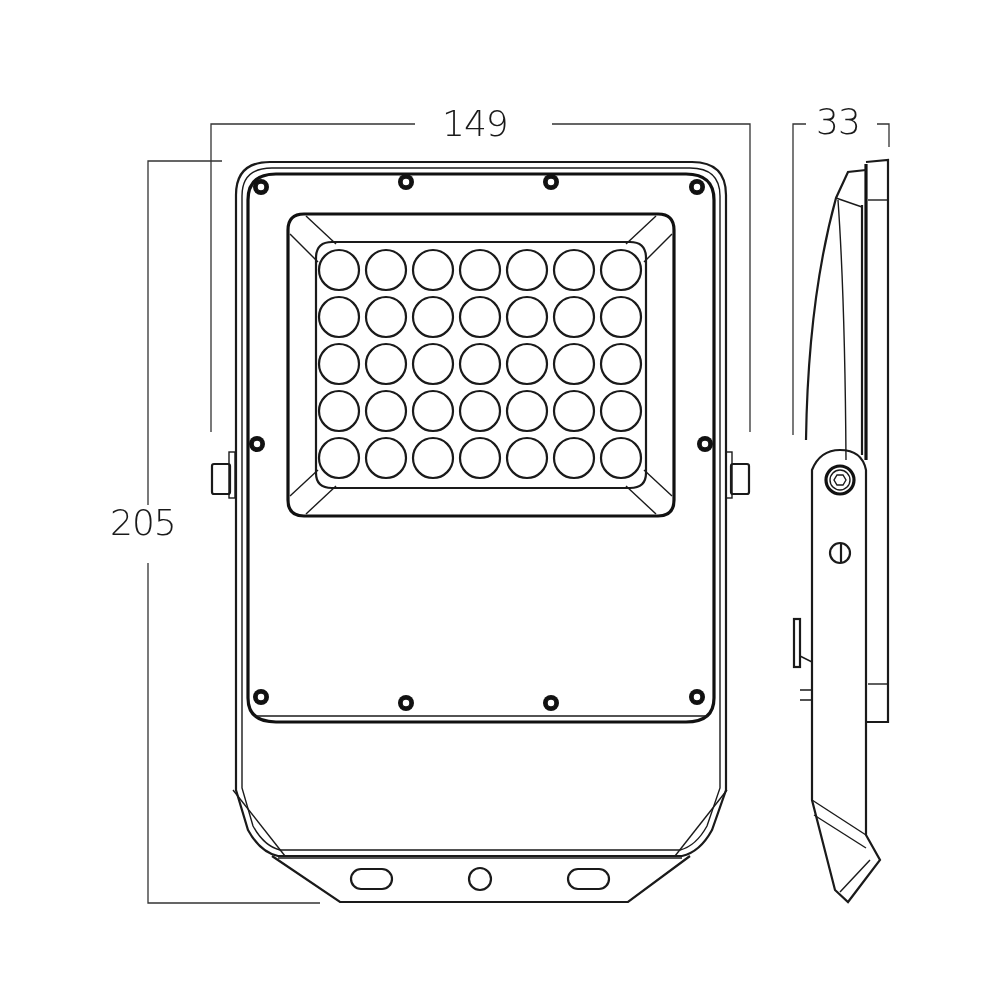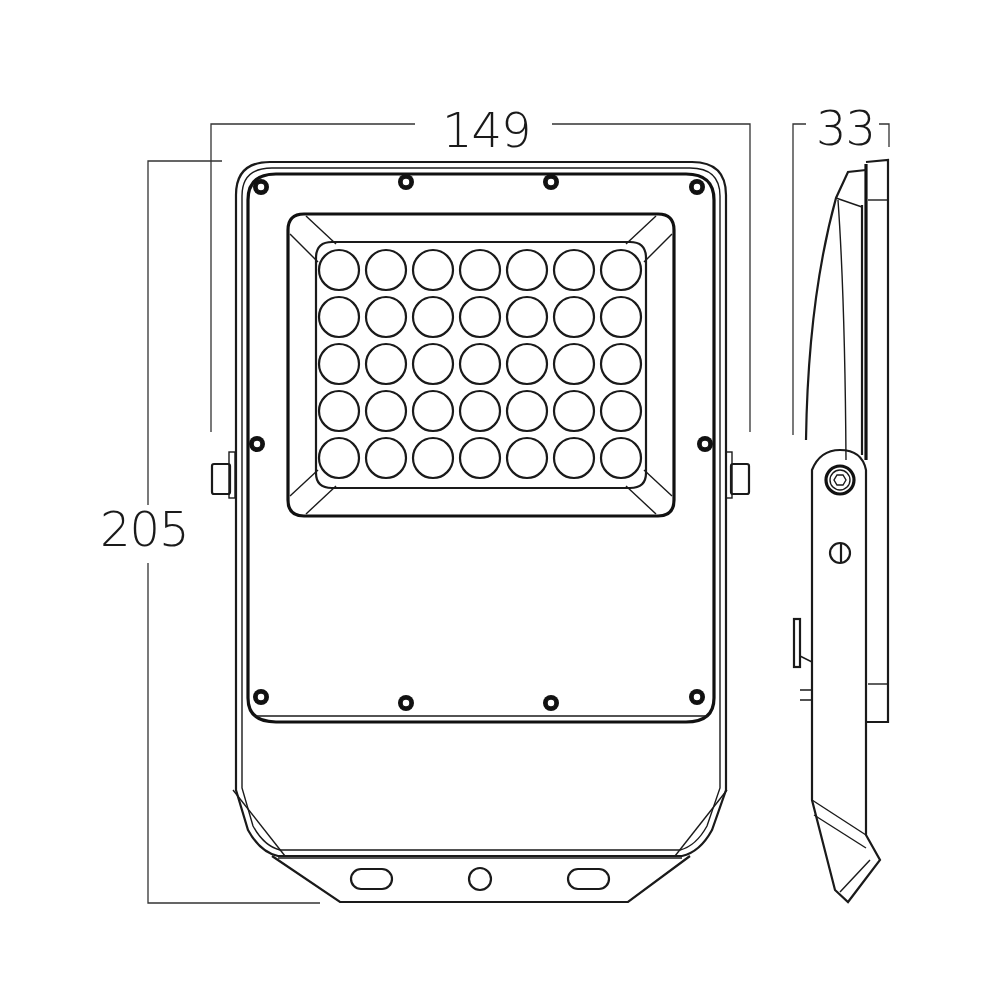--- a/index.html
+++ b/index.html
@@ -1,21 +1,21 @@
 <!DOCTYPE html>
 <html><head>
   <meta charset="utf-8">
   <style>
     html, body { margin: 0; padding: 0; background: #ffffff; }
     body { width: 1000px; height: 1000px; overflow: hidden; position: relative; font-family: "DejaVu Sans", sans-serif; }
     #drawing { position: absolute; left: 0; top: 0; width: 1000px; height: 1000px; }
-    .dim-label { position: absolute; font-family: "DejaVu Sans", sans-serif; font-size: 48px; color: #1a1a1a; line-height: 1; background: #fff; padding: 0 4px; white-space: nowrap; letter-spacing: -1px; font-weight: 300; }
+    .dim-label { position: absolute; font-family: "DejaVu Sans", sans-serif; font-size: 36px; color: #1a1a1a; line-height: 1; background: #fff; padding: 0 4px; white-space: nowrap; letter-spacing: -1px; font-weight: 300; }
     #dim-width-label { left: 438px; top: 106px; }
     #dim-depth-label { left: 812px; top: 104px; }
-    #dim-height-label { left: 96px; top: 505px; }
+    #dim-height-label { left: 106px; top: 505px; }
     svg .thin { stroke: #1a1a1a; stroke-width: 1.4; fill: none; }
     svg .med { stroke: #1a1a1a; stroke-width: 2.2; fill: none; }
     svg .thick { stroke: #111; stroke-width: 3.2; fill: none; }
     svg .dim { stroke: #333; stroke-width: 1.3; fill: none; }
   </style>
 </head>
 <body>
 
 <svg id="drawing" viewBox="0 0 1000 1000" xmlns="http://www.w3.org/2000/svg">
 

